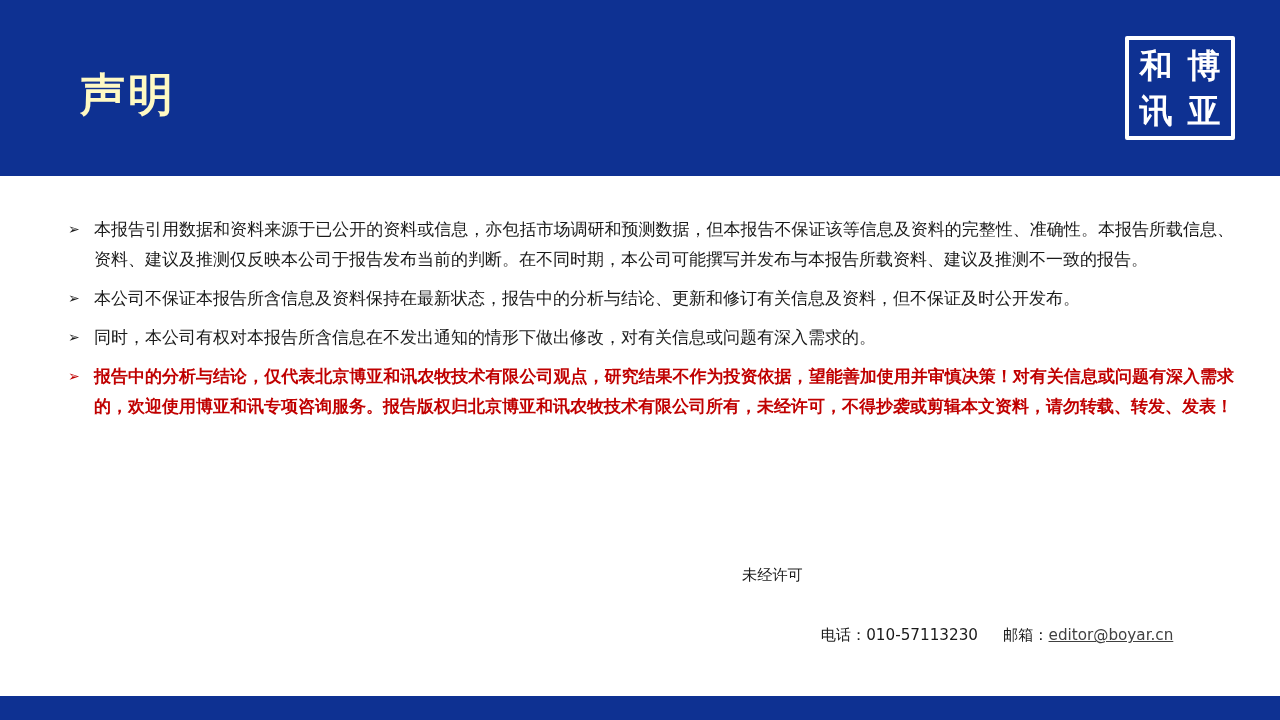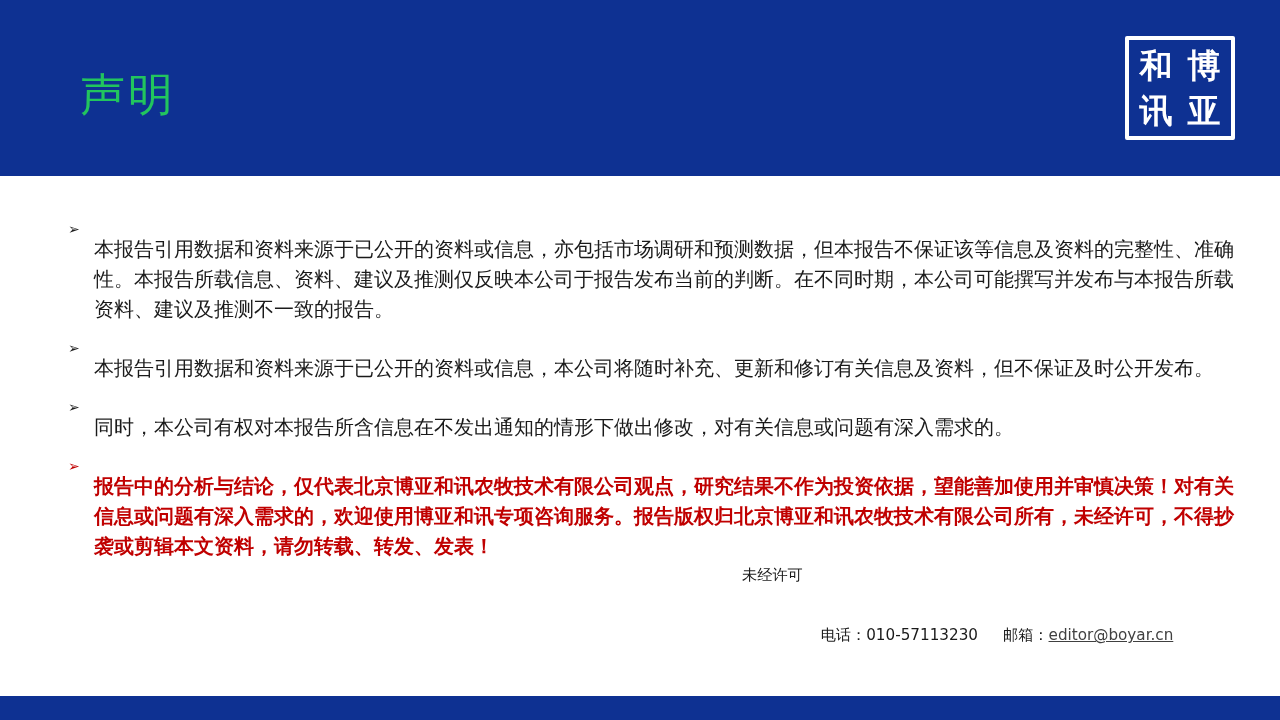--- a/index.html
+++ b/index.html
@@ -27,22 +27,22 @@
     width: 1280px;
     height: 176px;
     background: #0e3192;
   }
   .slide-title {
     position: absolute;
     left: 80px;
     top: 72px;
     font-size: 45px;
     line-height: 1;
-    font-weight: normal;
-    color: #22c55e;
+    font-weight: bold;
+    color: #fef9c3;
     letter-spacing: 3px;
   }
   
   .logo {
     position: absolute;
     right: 45px;
     top: 36px;
     width: 110px;
     height: 104px;
   }
@@ -93,26 +93,25 @@
   .bullet-marker {
     flex: 0 0 auto;
     width: 26px;
     font-size: 14px;
     line-height: 30px;
     color: #202020;
     text-align: left;
   }
   .bullet-text {
     flex: 1 1 auto;
-    font-size: 20px;
+    font-size: 17px;
     line-height: 30px;
     color: #1a1a1a;
     text-align: justify;
     font-family: "DejaVu Sans", "Liberation Sans", sans-serif;
-    margin-top: 20px;
   }
   .bullet.highlight .bullet-marker,
   .bullet.highlight .bullet-text {
     color: #c00000;
     font-weight: bold;
   }
   
   .contact {
     position: absolute;
     left: 742px;
@@ -174,21 +173,21 @@
 
     <div class="bullets">
 
       <div class="bullet">
         <div class="bullet-marker">➢</div>
         <div class="bullet-text">本报告引用数据和资料来源于已公开的资料或信息，亦包括市场调研和预测数据，但本报告不保证该等信息及资料的完整性、准确性。本报告所载信息、资料、建议及推测仅反映本公司于报告发布当前的判断。在不同时期，本公司可能撰写并发布与本报告所载资料、建议及推测不一致的报告。</div>
       </div>
 
       <div class="bullet">
         <div class="bullet-marker">➢</div>
-        <div class="bullet-text">本报告引用数据和资料来源于已公开的资料或信息，本公司将随时补充、更新和修订有关信息及资料，但不保证及时公开发布。</div>
+        <div class="bullet-text">本公司不保证本报告所含信息及资料保持在最新状态，报告中的分析与结论、更新和修订有关信息及资料，但不保证及时公开发布。</div>
       </div>
 
       <div class="bullet">
         <div class="bullet-marker">➢</div>
         <div class="bullet-text">同时，本公司有权对本报告所含信息在不发出通知的情形下做出修改，对有关信息或问题有深入需求的。</div>
       </div>
 
       <div class="bullet highlight">
         <div class="bullet-marker">➢</div>
         <div class="bullet-text">报告中的分析与结论，仅代表北京博亚和讯农牧技术有限公司观点，研究结果不作为投资依据，望能善加使用并审慎决策！对有关信息或问题有深入需求的，欢迎使用博亚和讯专项咨询服务。报告版权归北京博亚和讯农牧技术有限公司所有，未经许可，不得抄袭或剪辑本文资料，请勿转载、转发、发表！</div>

